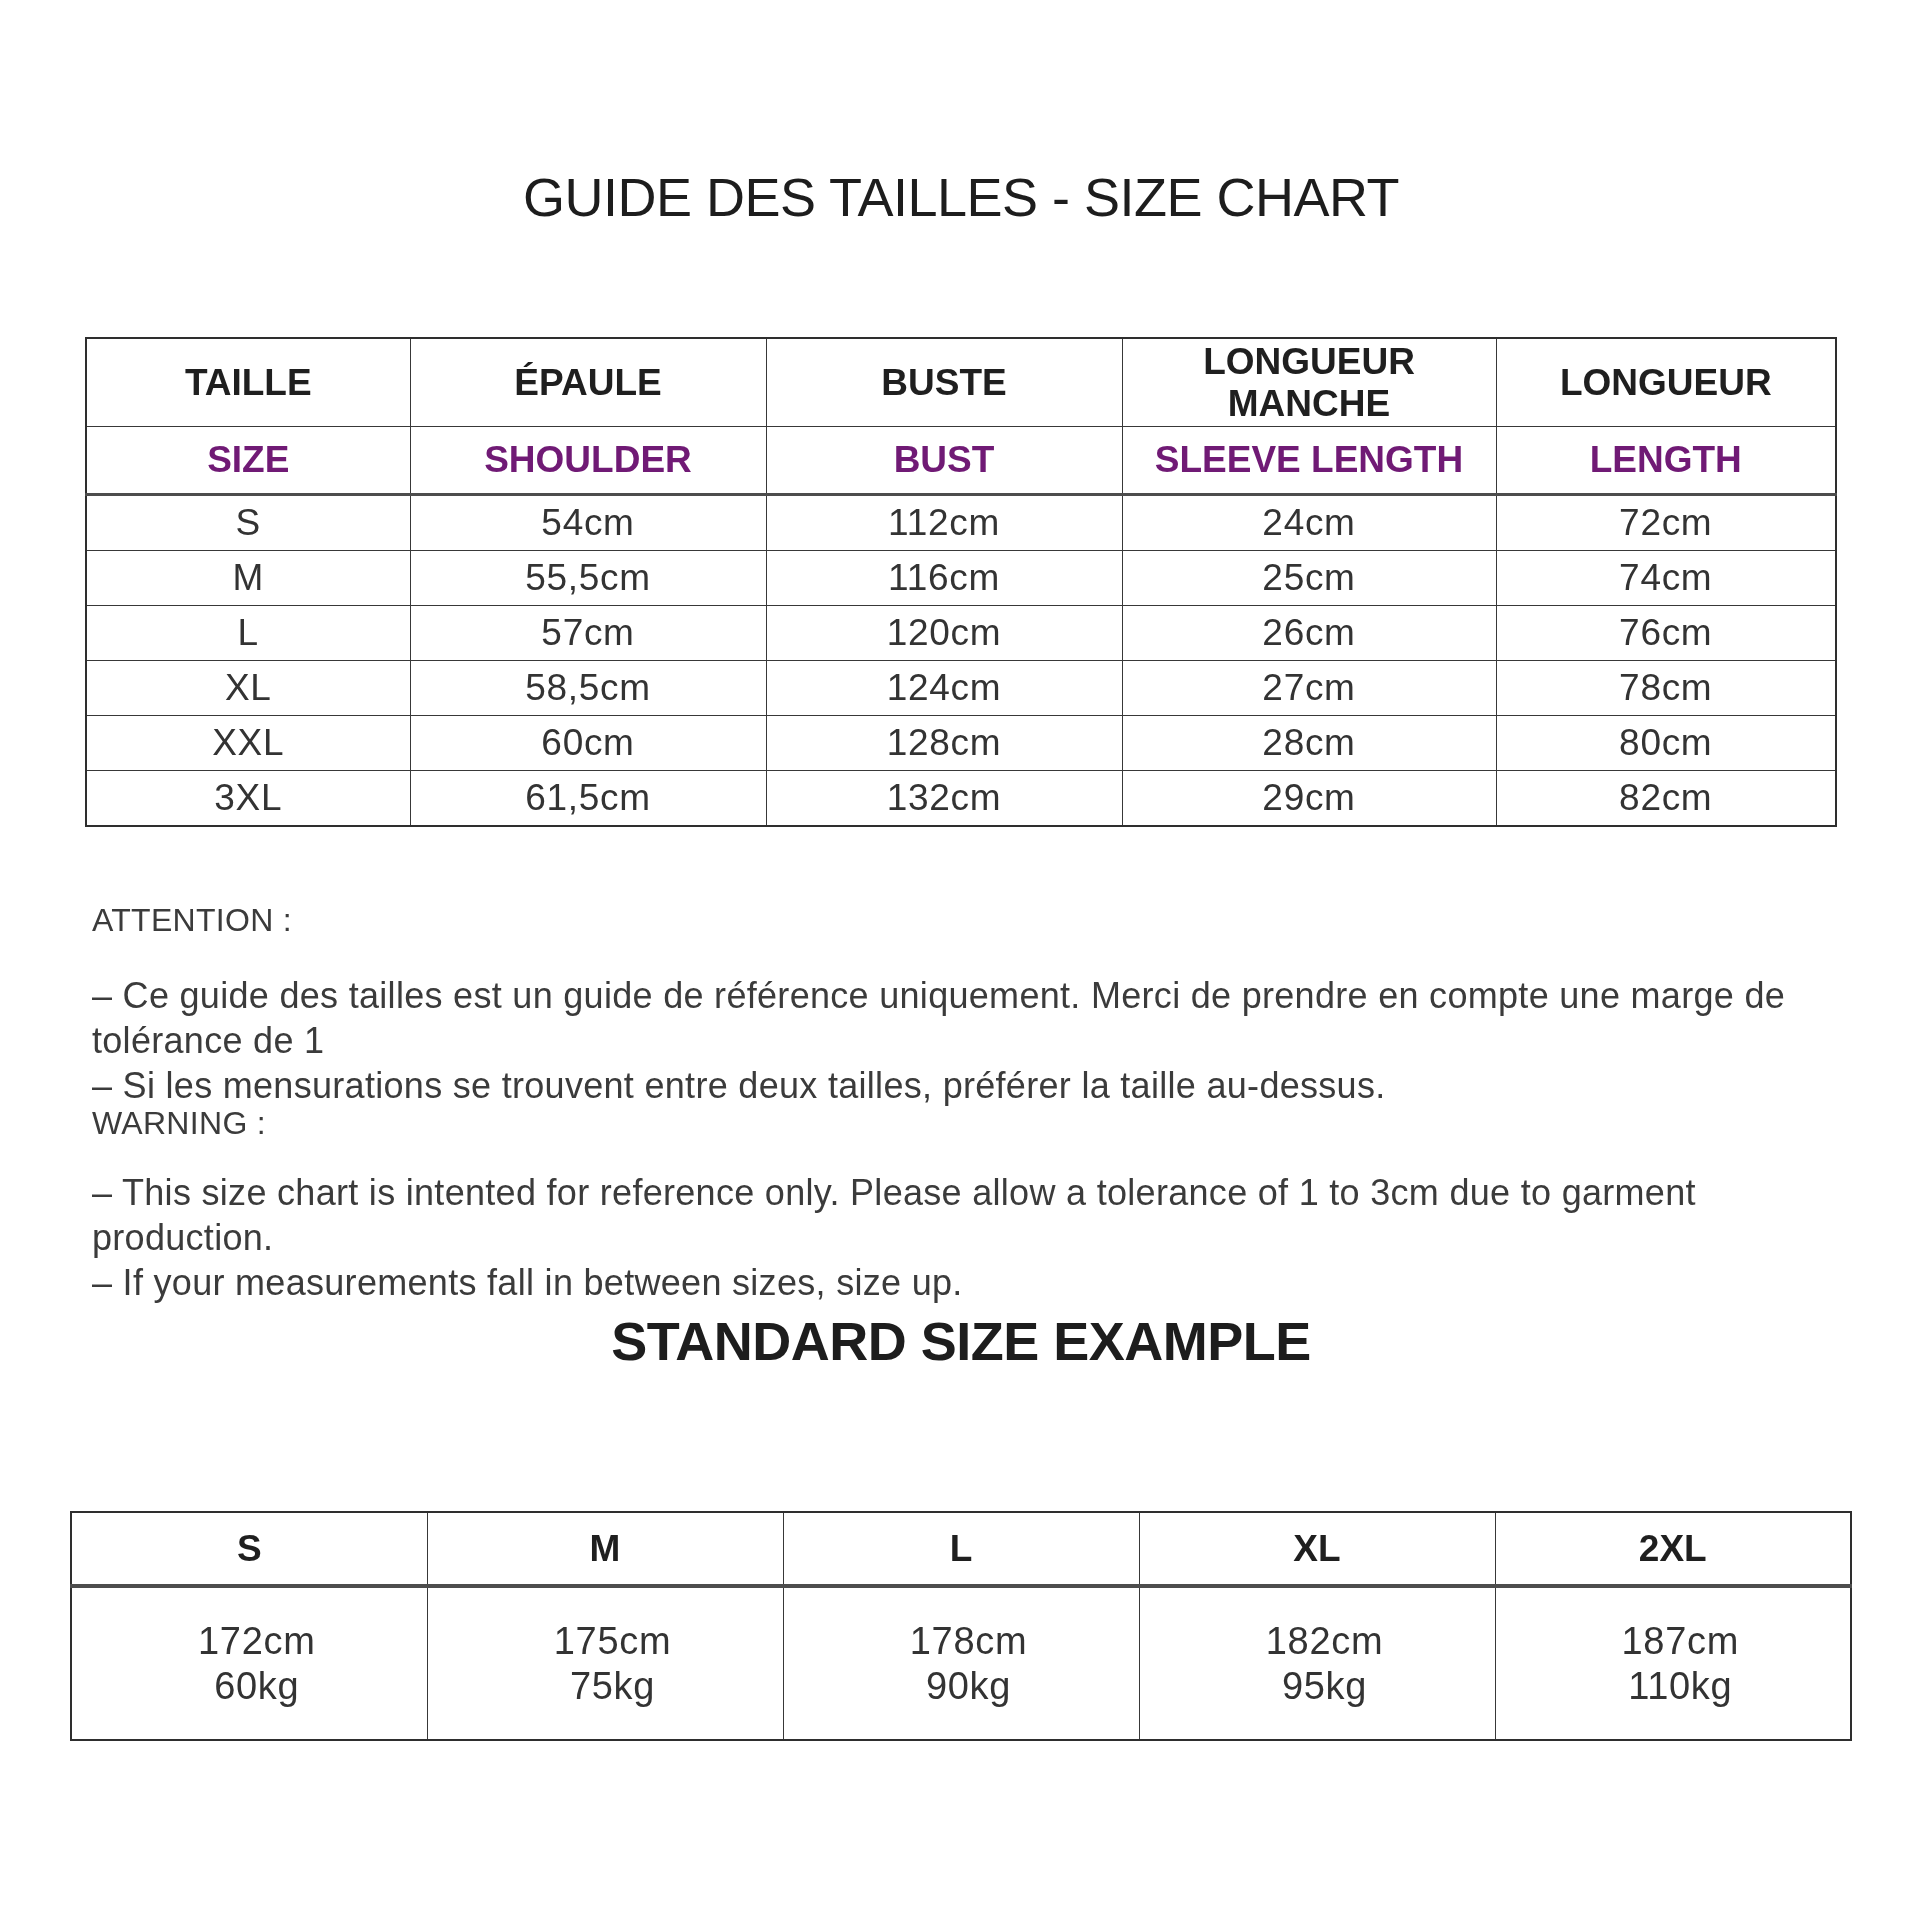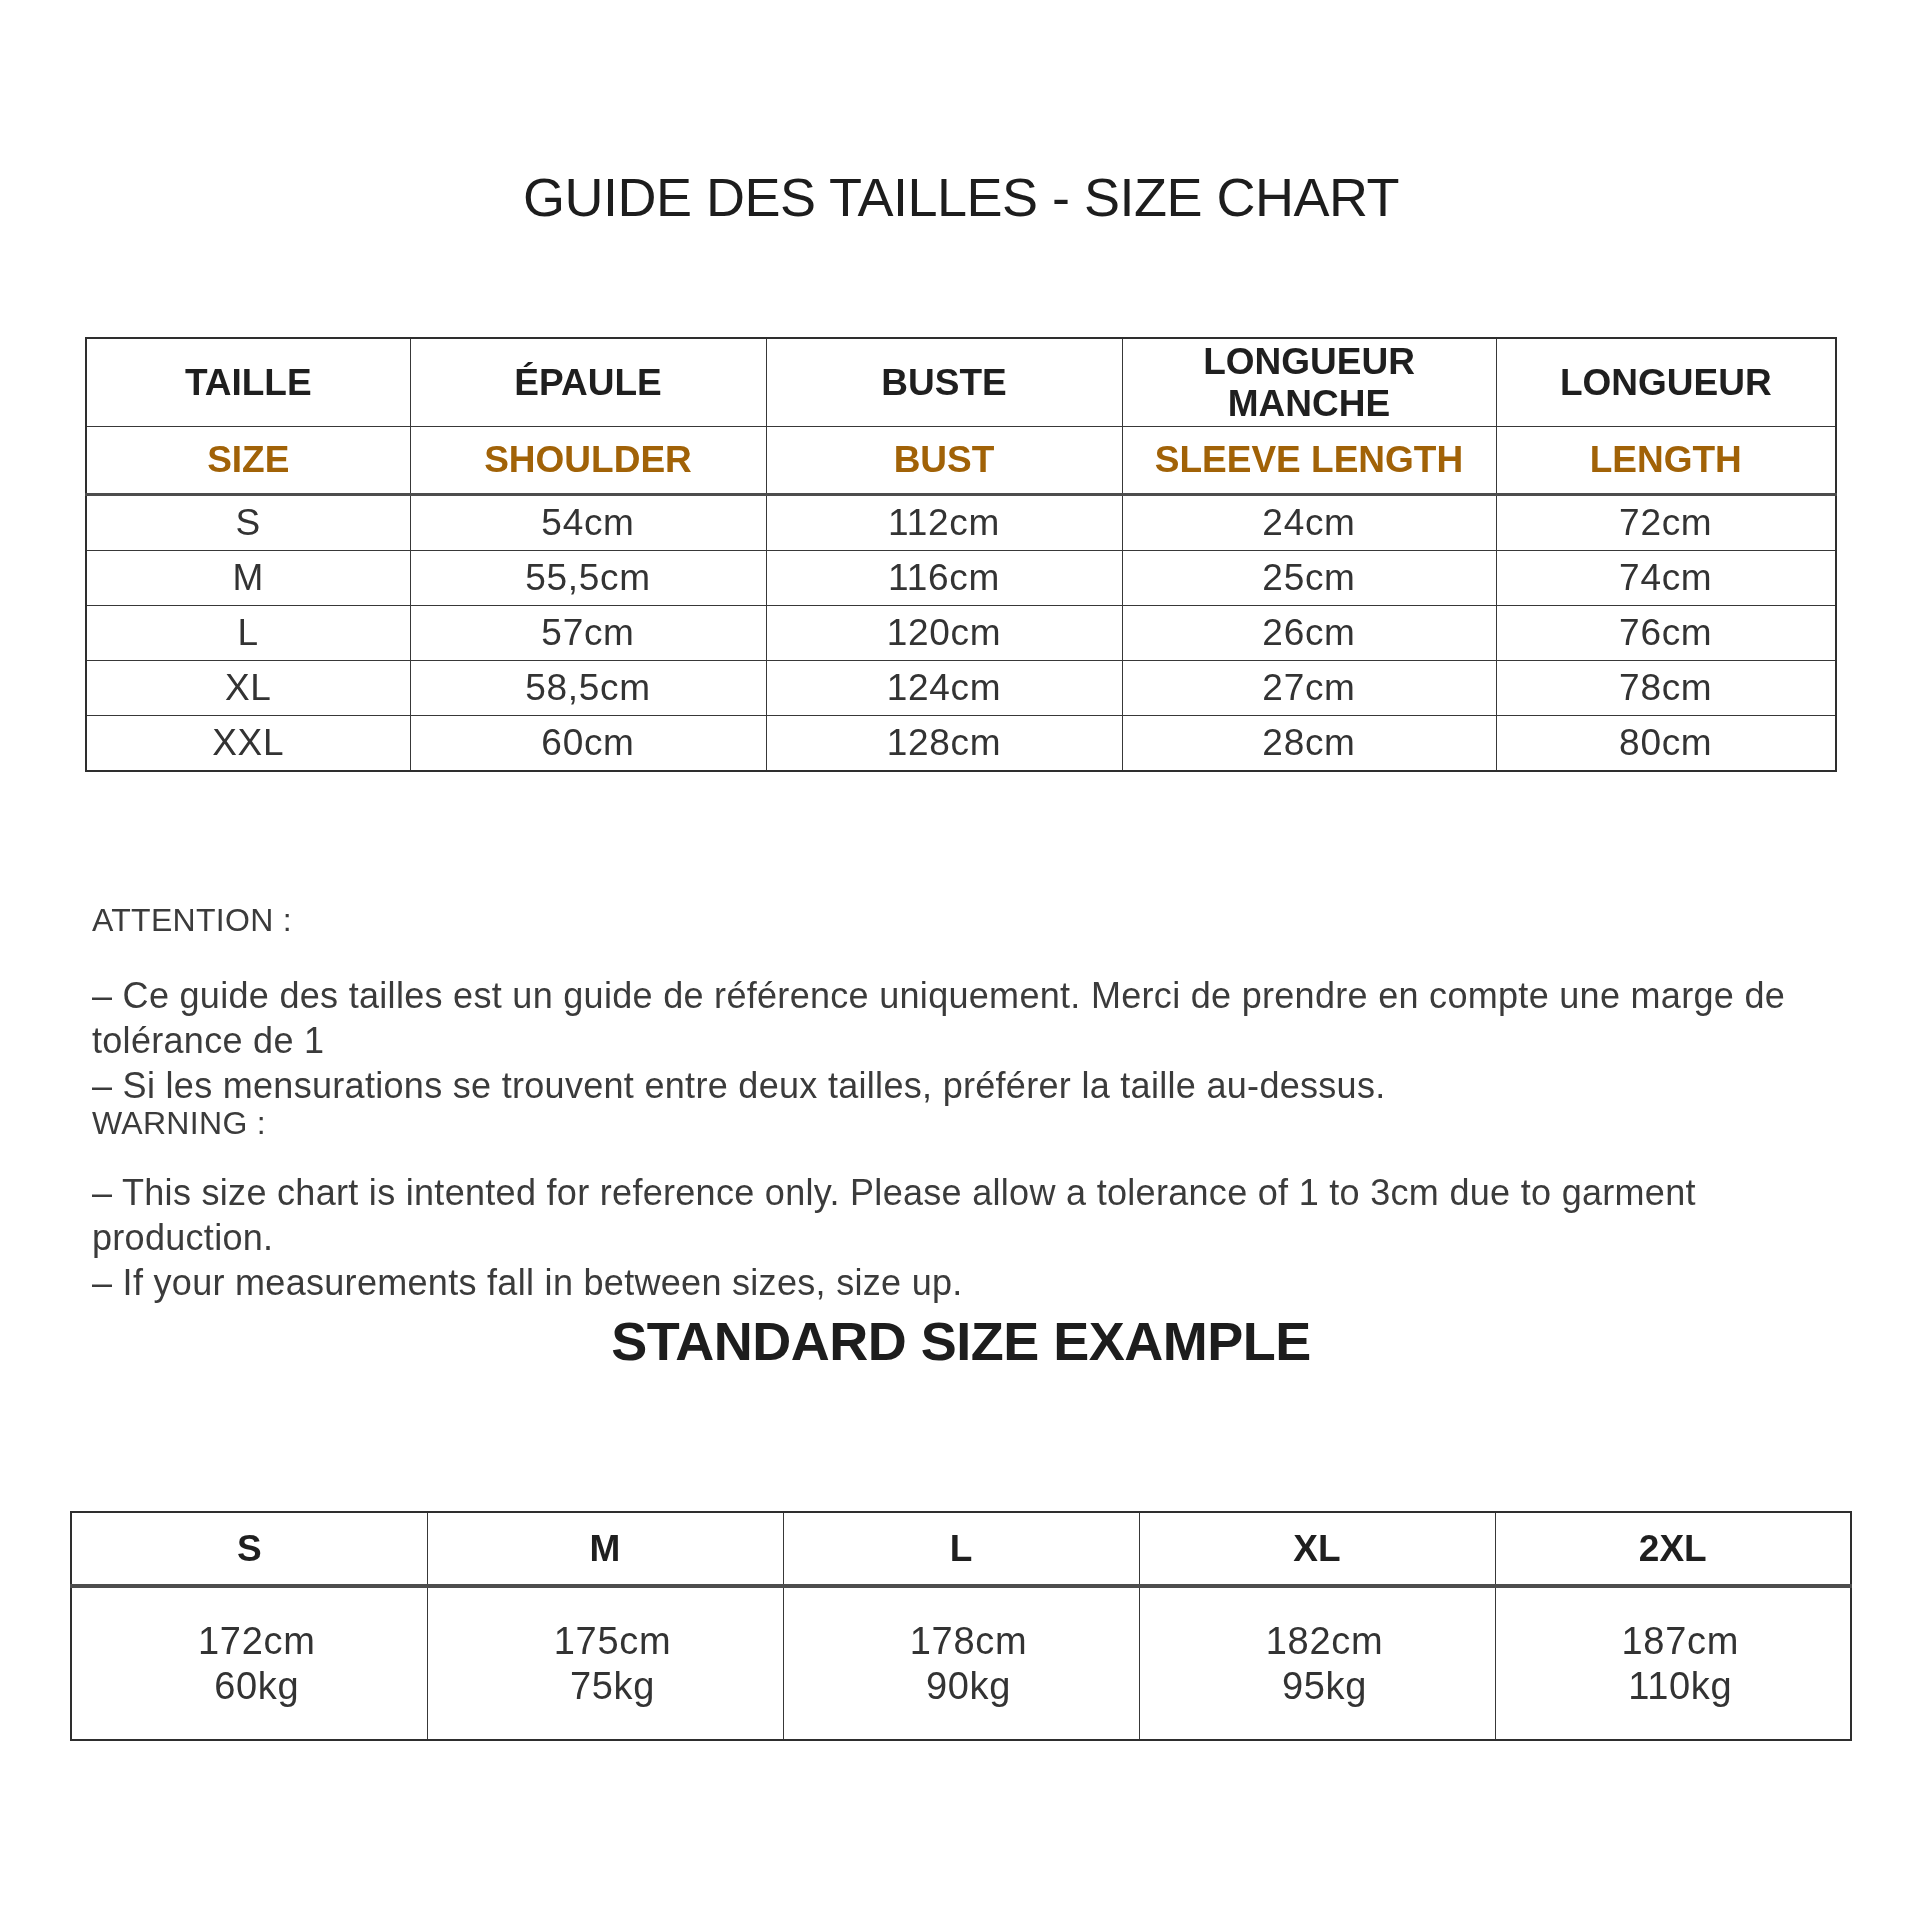--- a/index.html
+++ b/index.html
@@ -28,21 +28,21 @@
     letter-spacing:-0.5px;
   }
 
   
   table { border-collapse:collapse; table-layout:fixed; }
   td { text-align:center; vertical-align:middle; padding:0; }
 
   .size-table { left:85px; top:305px; width:1750px; border:2.8px solid #2e2e2e;margin-top:32px; }
   .size-table td { border:1.8px solid #383838; }
   .size-table .row-fr td { height:87px; font-size:37px; line-height:42px; font-weight:700; color:#1f1f1f; }
-  .size-table .row-en td { height:66px; font-size:37px; font-weight:700; color:#a16207; border-bottom:3.7px solid #4d4d4d; }
+  .size-table .row-en td { height:66px; font-size:37px; font-weight:700; color:#701a75; border-bottom:3.7px solid #4d4d4d; }
   .size-table .row-data td { height:54px; font-size:37px; font-weight:400; color:#333333; letter-spacing:0.7px; }
 
   .examples-table { left:70px; top:1511px; width:1781px; border:2.8px solid #2e2e2e; }
   .examples-table td { border:1.8px solid #383838; }
   .examples-table .row-head td { height:71px; font-size:37px; font-weight:700; color:#1f1f1f; border-bottom:4.6px solid #4d4d4d; }
   .examples-table .row-body td { height:151px; font-size:38px; line-height:45px; font-weight:400; color:#333333; letter-spacing:0.7px;padding-left:15px; }
 
   
   .note-heading {
     left:92px; width:1754px;
@@ -115,20 +115,27 @@
         <td>27cm</td>
         <td>78cm</td>
       </tr>
       <tr class="row-data">
         <td>XXL</td>
         <td>60cm</td>
         <td>128cm</td>
         <td>28cm</td>
         <td>80cm</td>
       </tr>
+      <tr class="row-data">
+        <td>3XL</td>
+        <td>61,5cm</td>
+        <td>132cm</td>
+        <td>29cm</td>
+        <td>82cm</td>
+      </tr>
     </tbody>
 </table>
 
 <div class="abs note-heading attention-heading">ATTENTION :</div>
 <div class="abs note-par attention-par" id="attention-lines">
     <div>– Ce guide des tailles est un guide de référence uniquement. Merci de prendre en compte une marge de tolérance de 1</div>
     <div>– Si les mensurations se trouvent entre deux tailles, préférer la taille au-dessus.</div>
   </div>
 
 <div class="abs note-heading warning-heading">WARNING :</div>

